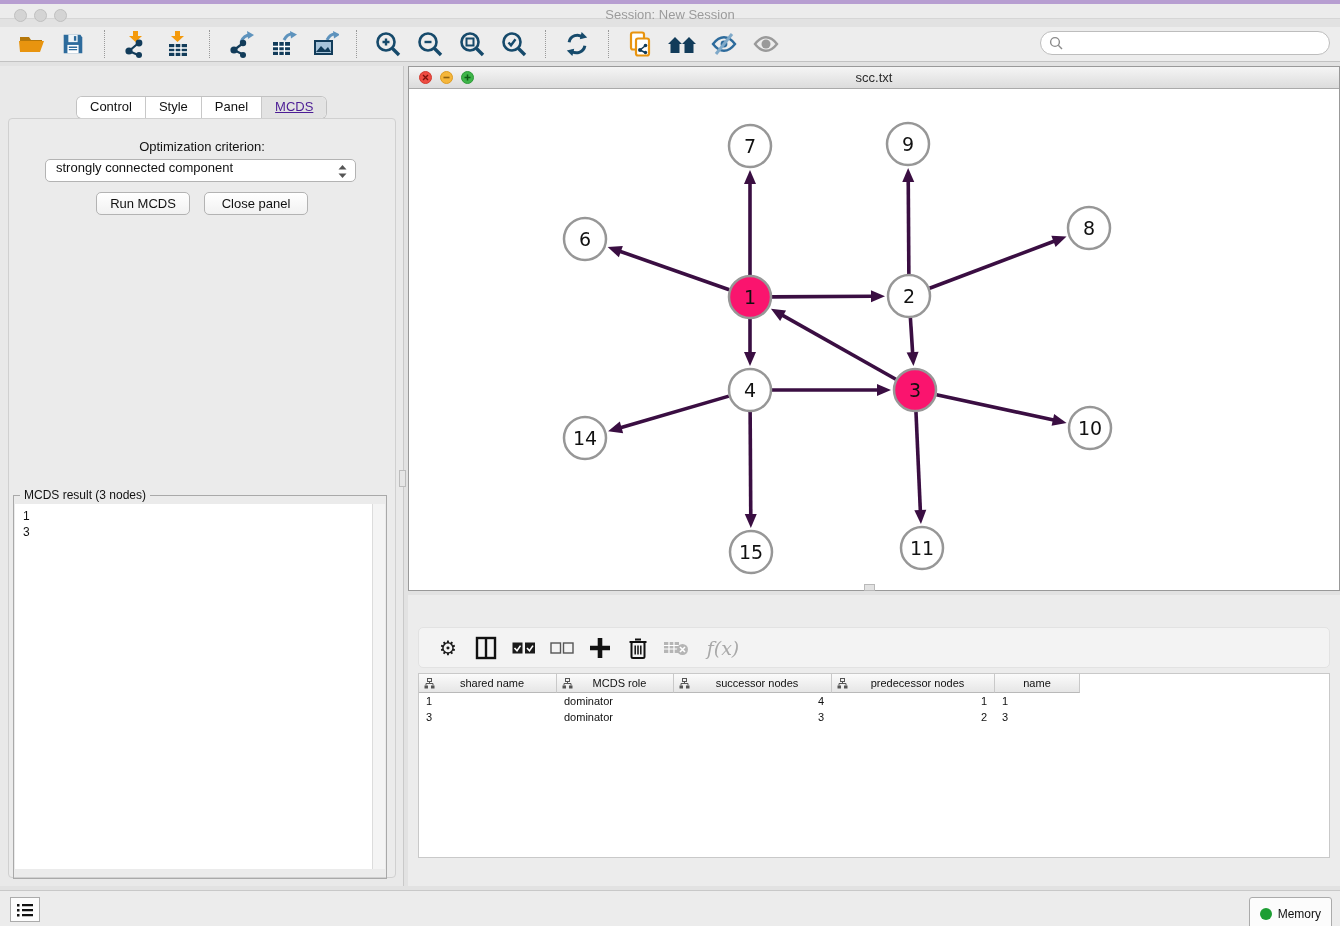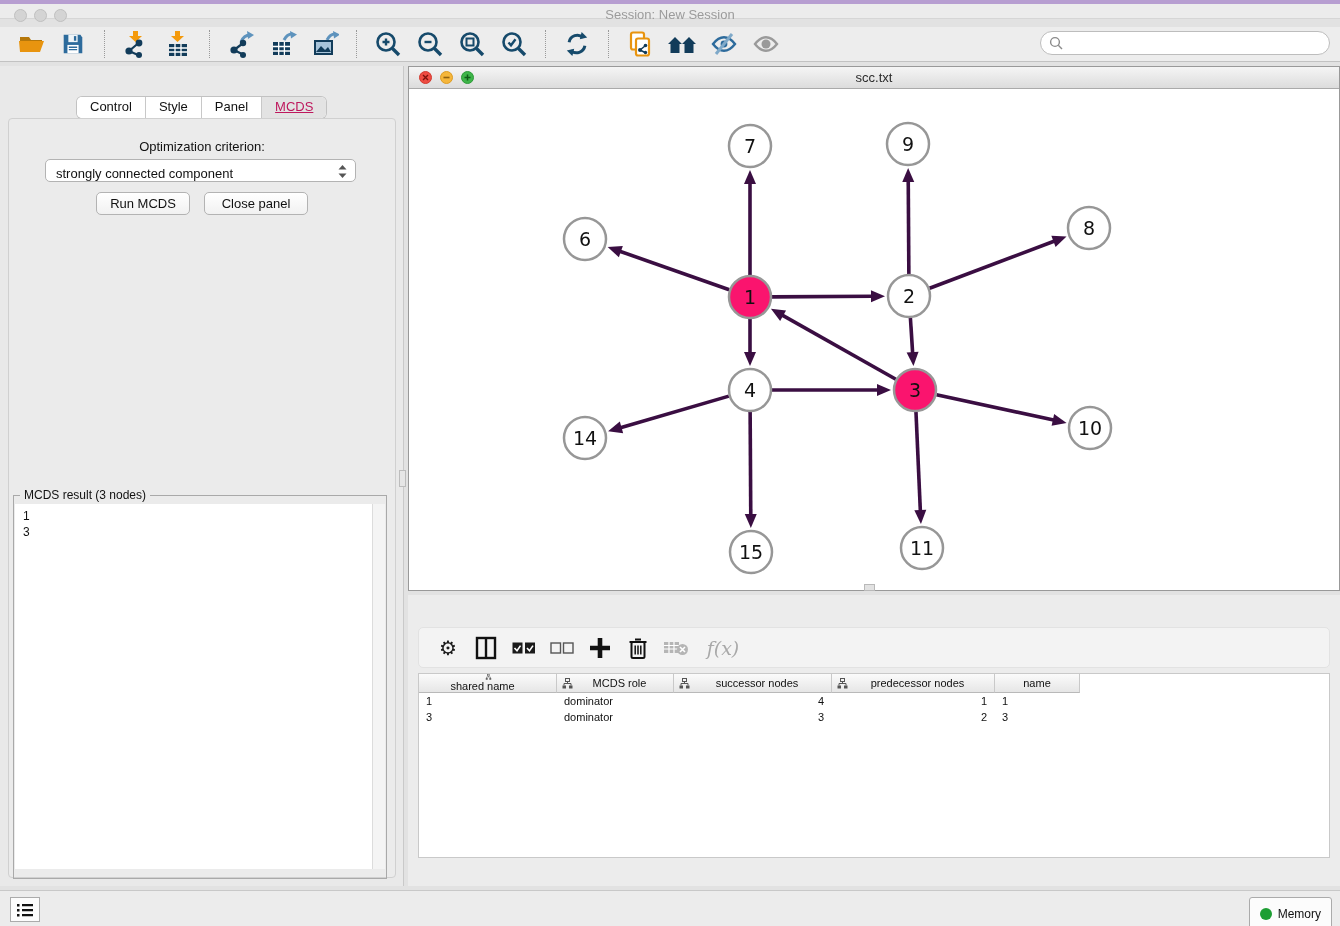--- a/index.html
+++ b/index.html
@@ -40,30 +40,30 @@
     position:absolute; left:0; top:66px; width:404px; height:820px;
     background:#e9e9e9; border-right:1px solid #c9c9c9;
   }
   .panel-header { position:relative; height:28px; }
   .panel-header .ph-title { position:absolute; left:12px; top:6px; font-size:13px; color:#1c1c1c; }
   .win-btn-float { position:absolute; top:7px; width:11px; height:11px; border:2px solid #1c1c1c; background:transparent; }
   .win-btn-close { position:absolute; top:6px; width:13px; height:13px; }
   .cp-tabs { position:absolute; left:77px; top:31px; display:flex; height:21px;
     border-radius:5px; box-shadow:0 0 0 1px #c2c2c2; overflow:hidden; background:#fff; }
   .cp-tab { font-size:13px; color:#111; background:#fff; padding:2px 13px 0 13px; border-right:1px solid #c8c8c8; }
-  .cp-tab.selected { background:#e3e3e3; color:#be185d; border-right:none;text-decoration:underline; }
+  .cp-tab.selected { background:#e3e3e3; color:#4c1d95; border-right:none;text-decoration:underline; }
   .cp-content {
     position:absolute; left:8px; top:52px; width:388px; height:760px;
     background:#ebebeb; border:1px solid #d0d0d0; border-radius:4px;
   }
   .opt-label { position:absolute; left:0; right:0; top:20px; text-align:center; font-size:13px; color:#111; }
   .dropdown {
     position:absolute; left:36px; top:40px; width:311px; height:23px;
     background:#fff; border:1px solid #b3b3b3; border-radius:5px;
-    display:flex; align-items:flex-end; padding-left:10px; font-size:13px; color:#111;
+    display:flex; align-items:flex-start; padding-left:10px; font-size:13px; color:#111;
   }
   .dropdown .stepper { position:absolute; right:7px; top:3px; }
   .cp-btn {
     position:absolute; top:73px; height:23px; border:1px solid #b3b3b3; border-radius:5px;
     background:linear-gradient(#ffffff,#f1f1f1); font-size:13px; color:#111;
     display:flex; align-items:center; justify-content:center;
   }
   .fieldset-box {
     position:absolute; left:4px; top:376px; width:374px; height:384px;
     border:1px solid #a9a9a9;
@@ -462,21 +462,21 @@
         <circle cx="19.5" cy="9.5" r="5.5" fill="#b5b5b5"></circle>
         <path d="M17 7l5 5M22 7l-5 5" stroke="#fff" stroke-width="1.6"></path>
       </svg>
     </span>
     <span class="tp-icon" style="width:44px;">
       <span class="fx-label">f(x)</span>
     </span>
   </div>
   <div class="tp-table">
     <div class="thead">
-      <div class="th" style="width:138px;flex-direction:column;">
+      <div class="th" style="width:138px;">
         <svg class="hicon" width="11" height="11" viewBox="0 0 11 11">
           <rect x="3.5" y="0.5" width="4" height="3" fill="none" stroke="#555"></rect>
           <path d="M5.5 3.5v2M2 5.5h7M2 5.5v2M9 5.5v2" stroke="#555" fill="none"></path>
           <rect x="0.5" y="7.5" width="3.5" height="3" fill="#555"></rect>
           <rect x="7" y="7.5" width="3.5" height="3" fill="#555"></rect>
         </svg>
         <span class="hlabel">shared name</span>
       </div>
       <div class="th" style="width:117px;">
         <svg class="hicon" width="11" height="11" viewBox="0 0 11 11">

